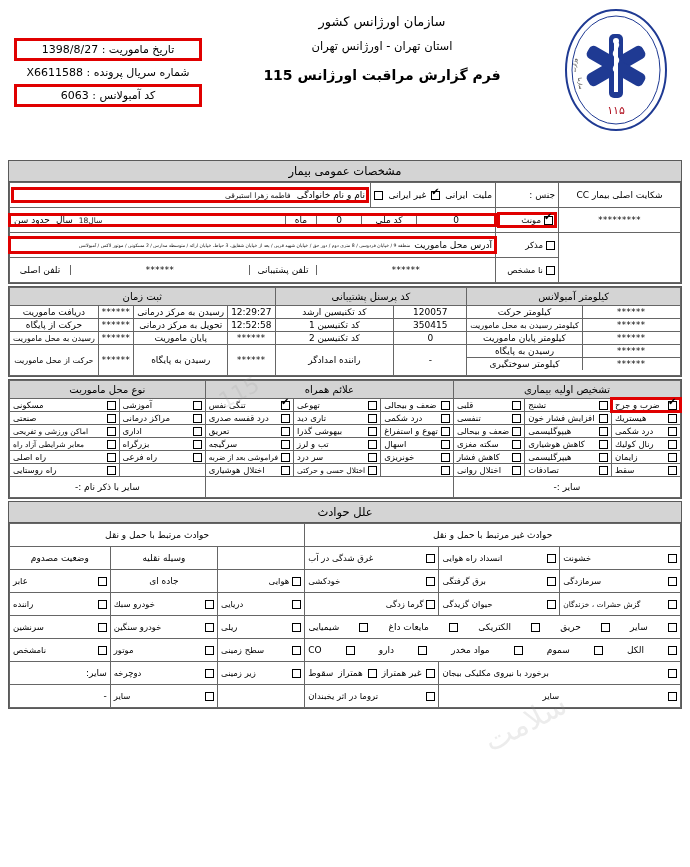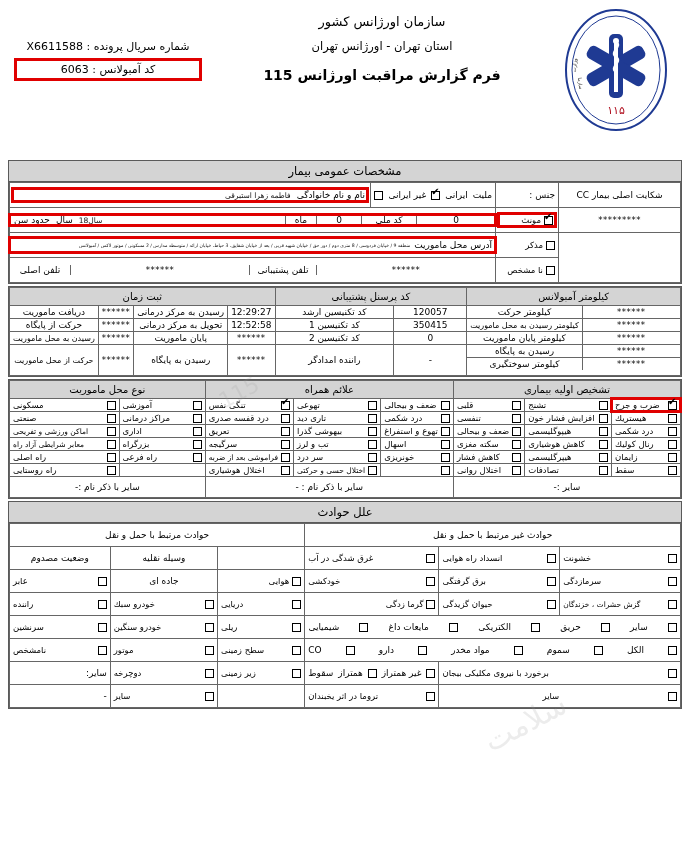--- a/index.html
+++ b/index.html
@@ -107,20 +107,24 @@
       </svg>
     </div>
 
     <div class="titles">
       <div class="t1">سازمان اورژانس کشور</div>
       <div class="t2">استان تهران - اورژانس تهران</div>
       <div class="t3">فرم گزارش مراقبت اورژانس 115</div>
     </div>
 
     <div class="hdr-right">
+      <div class="boxed">
+        <span>تاریخ ماموریت :</span>
+        <span class="num">1398/8/27</span>
+      </div>
       <div class="plainline">
         <span>شماره سریال پرونده :</span>
         <span class="num">X6611588</span>
       </div>
       <div class="boxed">
         <span>کد آمبولانس :</span>
         <span class="num">6063</span>
       </div>
     </div>
   </div>
@@ -567,23 +571,20 @@
                   <span class="txt" style="font-size:7.5px">اختلال حسی و حركتی</span>
                 </div>
               </td>
               <td style="border-left:0">
                 <div class="cbrow" style="justify-content:space-between;">
                   <span class="cb"></span>
                   <span class="txt">اختلال هوشیاری</span>
                 </div>
               </td>
             </tr>
-            <tr>
-              <td colspan="3" class="ctr lbl" style="border:0;border-top:1px solid #666;height:18px">سایر با ذكر نام : -</td>
-            </tr>
           </tbody>
               </table>
         </td>
 
         <td style="padding:0;vertical-align:top">
           <table>
             <tbody>
                   <tr>
               <td style="width:44%;border-top:0;border-right:0">
                 <div class="cbrow" style="justify-content:space-between;">

